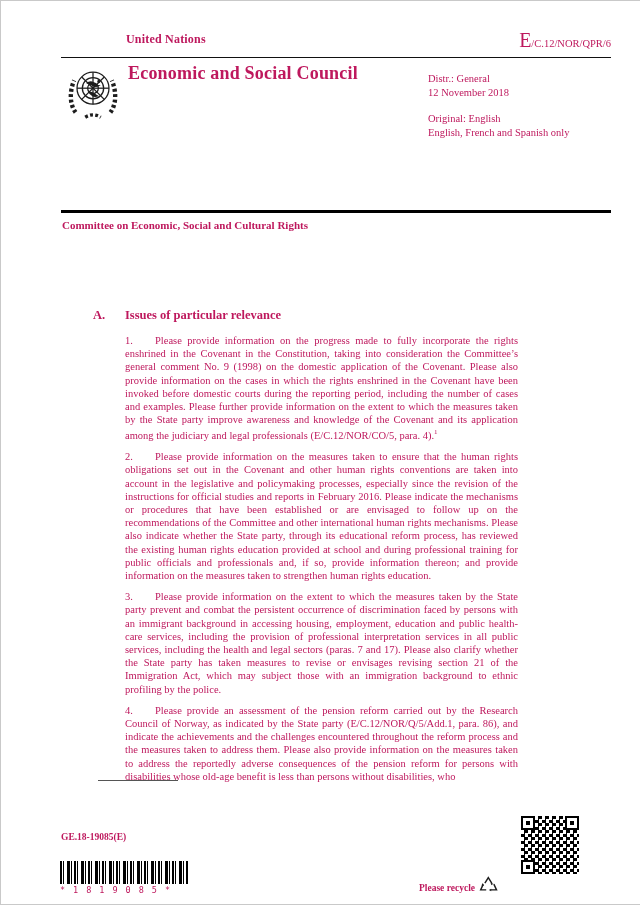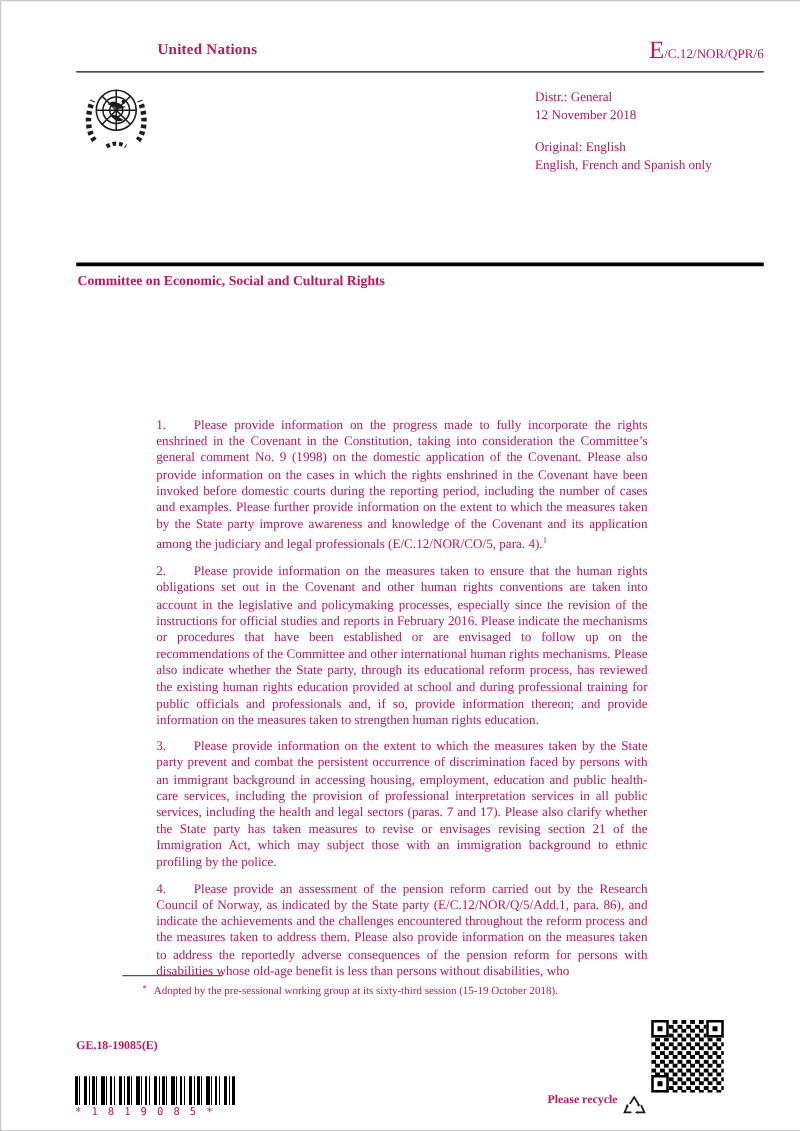--- a/index.html
+++ b/index.html
@@ -32,21 +32,21 @@
   
   .footnote-area{position:absolute;left:97px;top:779px;width:418px;}
   .fn-rule{width:80px;height:1px;background:#555;margin:0 0 5px 0;}
   .fn{margin:0;padding-left:25px;font-size:8.8px;line-height:11.4px;}
   .fn-marker{display:inline-block;width:9px;margin-left:-9px;font-size:7px;vertical-align:2px;}
   
   .ge-number{position:absolute;left:60px;top:831px;font-size:9.5px;font-weight:bold;}
   .barcode{position:absolute;left:59px;top:860px;width:128px;height:23px;
     background:repeating-linear-gradient(90deg,#000 0 2px,#fff 2px 3px,#000 3px 4px,#fff 4px 7px,#000 7px 10px,#fff 10px 11px,#000 11px 12px,#fff 12px 14px);}
   .barcode-text{position:absolute;left:59px;top:884px;width:140px;font-family:"DejaVu Sans Mono",monospace;font-size:8.5px;letter-spacing:8px;}
-  .recycle-row{position:absolute;left:418px;top:874px;display:flex;align-items:flex-start;gap:3px;margin-left:19px;}
+  .recycle-row{position:absolute;left:418px;top:874px;display:flex;align-items:center;gap:3px;}
   .recycle-label{font-size:9.5px;font-weight:bold;font-family:"Liberation Serif",serif;}
   
   .qr{position:absolute;left:520px;top:815px;width:58px;height:58px;background:#fff;
     background-image:repeating-conic-gradient(#000 0% 25%, #fff 0% 50%);
     background-size:7px 7px;}
   .finder{position:absolute;width:14px;height:14px;background:#fff;border:2.5px solid #000;box-sizing:border-box;}
   .finder::after{content:"";position:absolute;left:2.5px;top:2.5px;width:4px;height:4px;background:#000;}
   .finder.tl{left:0;top:0;} .finder.tr{right:0;top:0;} .finder.bl{left:0;bottom:0;}
 </style>
 </head>
@@ -75,45 +75,46 @@
         <circle cx="38" cy="19" r="1.6"></circle>
       </g>
       <g stroke="#1d1d1d" fill="none">
         <path d="M14 51 C8 43 7.5 30 12.5 18" stroke-width="4.5" stroke-dasharray="3 2.6"></path>
         <path d="M50 51 C56 43 56.5 30 51.5 18" stroke-width="4.5" stroke-dasharray="3 2.6"></path>
         <path d="M24 56 Q32 51 40 56" stroke-width="3.4" stroke-dasharray="3 2.4"></path>
       </g>
     </svg>
   </div>
 
+  <div class="council-title">Economic and Social Council</div>
 
   <div class="info-block">
     <div>Distr.: General</div>
     <div>12 November 2018</div>
     <div class="info-gap"></div>
     <div>Original: English</div>
     <div>English, French and Spanish only</div>
   </div>
 
   <div class="rule-thick"></div>
 
   <div class="committee">Committee on Economic, Social and Cultural Rights</div>
 
 
+  <div class="section-head"><span class="sec-label">A.</span><span>Issues of particular relevance</span></div>
 
   <div class="body-col">
     <p class="body-p"><span class="pnum">1.</span><span>Please provide information on the progress made to fully incorporate the rights enshrined in the Covenant in the Constitution, taking into consideration the Committee’s general comment No. 9 (1998) on the domestic application of the Covenant. Please also provide information on the cases in which the rights enshrined in the Covenant have been invoked before domestic courts during the reporting period, including the number of cases and examples. Please further provide information on the extent to which the measures taken by the State party improve awareness and knowledge of the Covenant and its application among the judiciary and legal professionals (E/C.12/NOR/CO/5, para. 4).</span><sup class="fnref">1</sup></p>
     <p class="body-p"><span class="pnum">2.</span><span>Please provide information on the measures taken to ensure that the human rights obligations set out in the Covenant and other human rights conventions are taken into account in the legislative and policymaking processes, especially since the revision of the instructions for official studies and reports in February 2016. Please indicate the mechanisms or procedures that have been established or are envisaged to follow up on the recommendations of the Committee and other international human rights mechanisms. Please also indicate whether the State party, through its educational reform process, has reviewed the existing human rights education provided at school and during professional training for public officials and professionals and, if so, provide information thereon; and provide information on the measures taken to strengthen human rights education.</span></p>
     <p class="body-p"><span class="pnum">3.</span><span>Please provide information on the extent to which the measures taken by the State party prevent and combat the persistent occurrence of discrimination faced by persons with an immigrant background in accessing housing, employment, education and public health-care services, including the provision of professional interpretation services in all public services, including the health and legal sectors (paras. 7 and 17). Please also clarify whether the State party has taken measures to revise or envisages revising section 21 of the Immigration Act, which may subject those with an immigration background to ethnic profiling by the police.</span></p>
     <p class="body-p"><span class="pnum">4.</span><span>Please provide an assessment of the pension reform carried out by the Research Council of Norway, as indicated by the State party (E/C.12/NOR/Q/5/Add.1, para. 86), and indicate the achievements and the challenges encountered throughout the reform process and the measures taken to address them. Please also provide information on the measures taken to address the reportedly adverse consequences of the pension reform for persons with disabilities whose old-age benefit is less than persons without disabilities, who</span></p>
   </div>
 
   <div class="footnote-area">
     <div class="fn-rule"></div>
-    <p class="fn"><span class="fn-marker">*</span><span>Adopted by the pre-sessional working group at its sixty-third session (15-19 October 2018).</span></p>
   </div>
 
   <div class="ge-number">GE.18-19085(E)</div>
   <div class="barcode"></div>
   <div class="barcode-text">*1819085*</div>
 
   <div class="recycle-row">
     <span class="recycle-label">Please recycle</span>
     <span>
       <svg viewBox="0 0 22 22" width="21" height="21">

